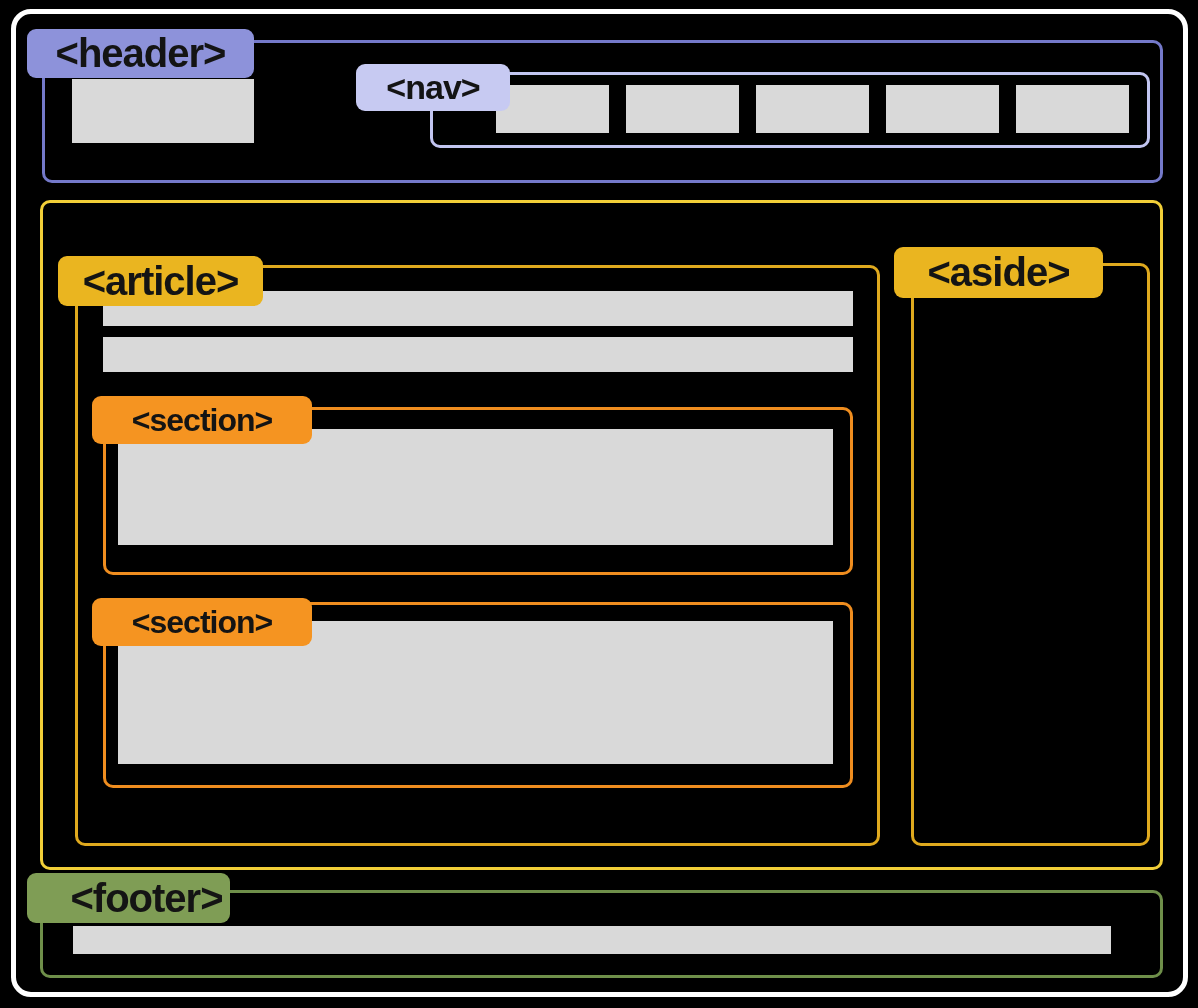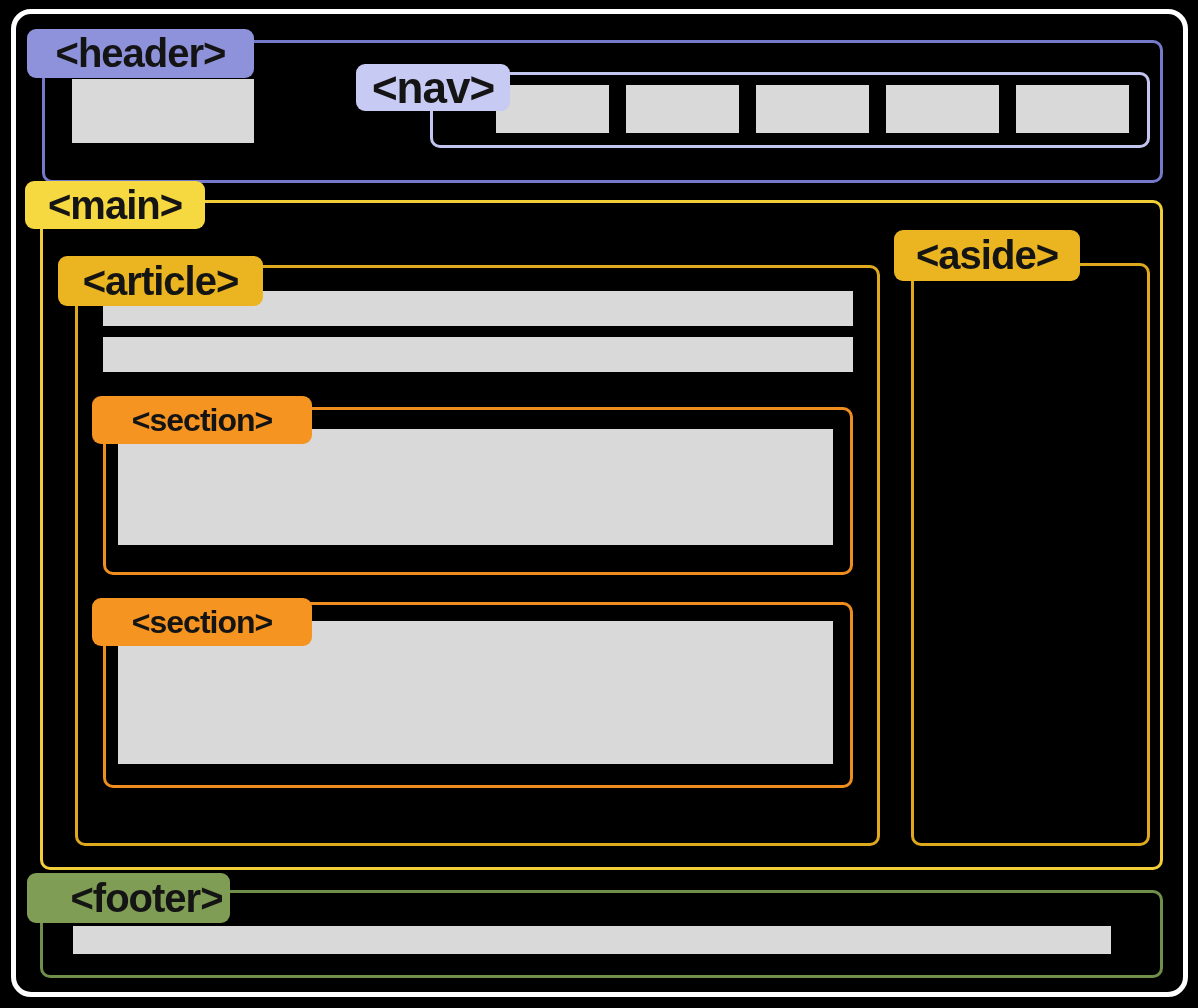--- a/index.html
+++ b/index.html
@@ -59,26 +59,26 @@
     z-index: 5;
     display: flex; align-items: center; justify-content: center;
     border-radius: 9px;
     font-weight: 700;
     font-size: 40px;
     letter-spacing: -1px;
     color: var(--c-label-text, #141414);
     white-space: nowrap;
   }
   .header-label { left: 27px;  top: 29px;  width: 227px; height: 49px; background: var(--c-header-label-bg, #8d92da); }
-  .nav-label    { left: 356px; top: 64px;  width: 154px; height: 47px; background: var(--c-nav-label-bg, #c7caf2); font-size: 44px; text-align: center; }
+  .nav-label    { left: 356px; top: 64px;  width: 154px; height: 47px; background: var(--c-nav-label-bg, #c7caf2); font-size: 34px; text-align: center; }
   .main-label   { left: 25px;  top: 181px; width: 180px; height: 48px; background: var(--c-main-label-bg, #f6d840); }
   .article-label{ left: 58px;  top: 256px; width: 205px; height: 50px; background: var(--c-article-label-bg, #eab520); font-size: 40px; }
   .sec1-label   { left: 92px;  top: 396px; width: 220px; height: 48px; background: var(--c-section-label-bg, #f59421); font-size: 32px; }
   .sec2-label   { left: 92px;  top: 598px; width: 220px; height: 48px; background: var(--c-section-label-bg, #f59421); font-size: 32px; }
-  .aside-label  { left: 894px; top: 230px; width: 186px; height: 51px; background: var(--c-article-label-bg, #eab520); }
+  .aside-label  { left: 894px; top: 247px; width: 209px; height: 51px; background: var(--c-article-label-bg, #eab520); }
   .footer-label { left: 27px;  top: 873px; width: 203px; height: 50px; background: var(--c-footer-label-bg, #7f9d55); padding-left: 36px; }
 </style>
 </head>
 <body>
 
 <div class="stage">
 
   <div class="abs frame"></div>
 
   <div class="abs box header-box"></div>
@@ -99,20 +99,19 @@
       <div class="nav-item"></div>
     </div>
   <div class="abs ph bar1"></div>
   <div class="abs ph bar2"></div>
   <div class="abs ph sec1-ph"></div>
   <div class="abs ph sec2-ph"></div>
   <div class="abs ph footer-ph"></div>
 
   <div class="abs tag header-label">&lt;header&gt;</div>
   <div class="abs tag nav-label">&lt;nav&gt;</div>
-  <div class="abs tag main-label">&lt;main&gt;</div>
   <div class="abs tag article-label">&lt;article&gt;</div>
   <div class="abs tag sec1-label">&lt;section&gt;</div>
   <div class="abs tag sec2-label">&lt;section&gt;</div>
   <div class="abs tag aside-label">&lt;aside&gt;</div>
   <div class="abs tag footer-label">&lt;footer&gt;</div>
 
 </div>
 
 </body></html>

